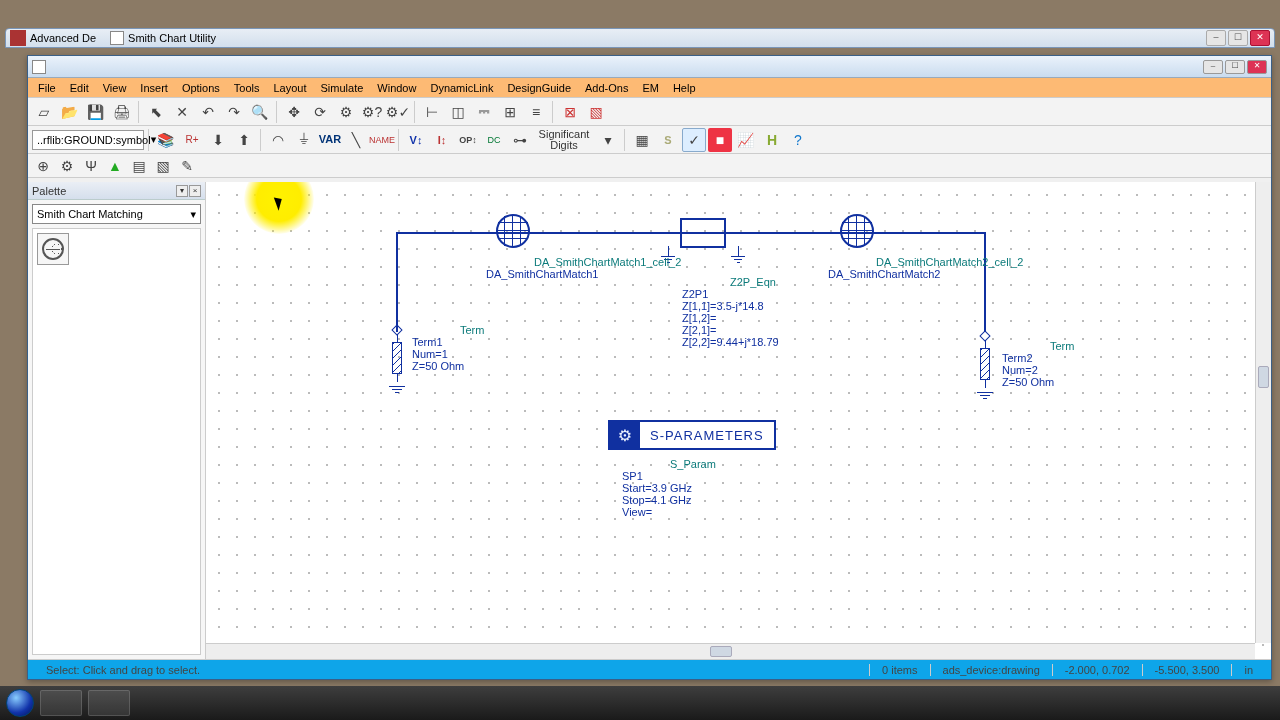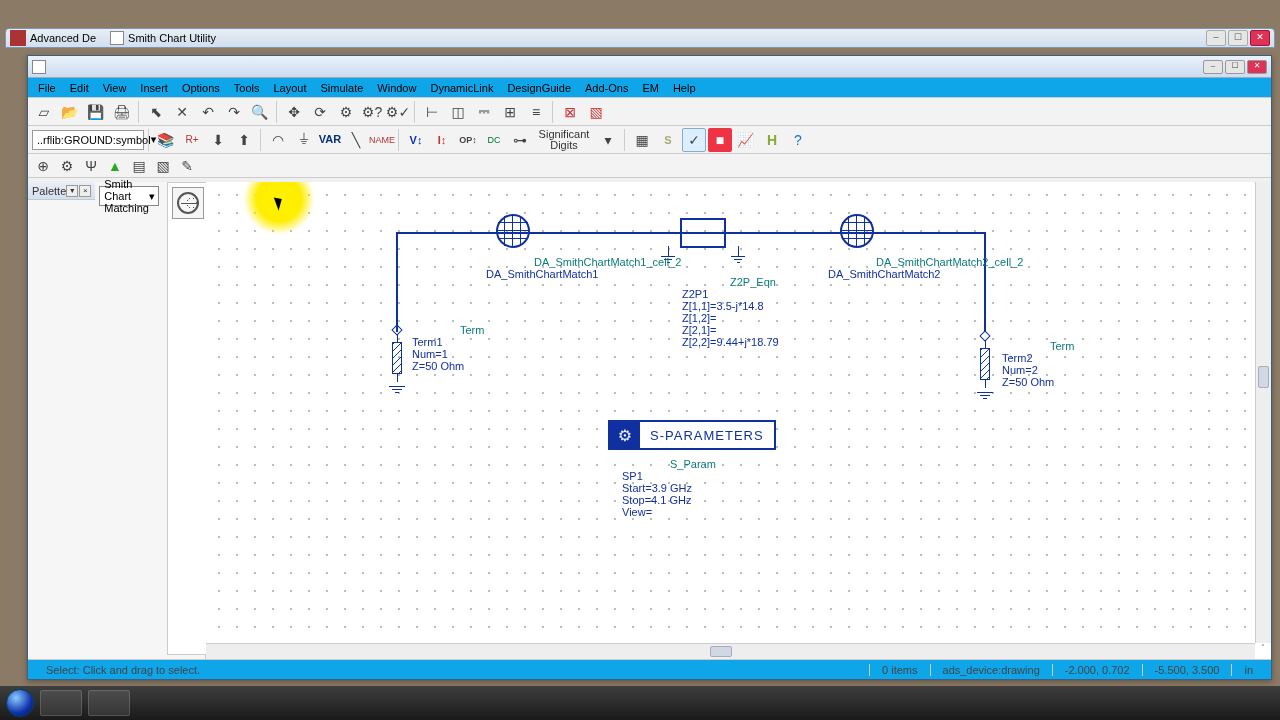--- a/index.html
+++ b/index.html
@@ -27,21 +27,21 @@
 .titlebar {
   height: 22px; background: linear-gradient(#eaf2fb, #cadcef);
   border-bottom: 1px solid #9ab; display:flex; align-items:center;
   padding: 0 4px; color: #234;
 }
 .titlebar .ticon { width:14px; height:14px; background:#fff; border:1px solid #888; margin-right:4px; }
 .titlebar .wbtn { width:20px; height:14px; background:#e6e6e6; border:1px solid #999; border-radius:2px; margin-left:2px; font-size:8px; text-align:center; color:#444; }
 .titlebar .wbtn.close { background:#d35; color:#fff; }
 
 .menubar {
-  height: 20px; background: #0ea5e9; border-bottom: 1px solid #ccc;
+  height: 20px; background: #fdba74; border-bottom: 1px solid #ccc;
   display:flex; align-items:center; padding: 0 4px; gap: 2px;
 }
 .menubar span { padding: 2px 6px; cursor:default; }
 
 .toolbar {
   height: 28px; background: #f3f3f3; border-bottom: 1px solid #ccc;
   display:flex; align-items:center; padding: 0 4px; gap: 2px;
 }
 .tbicon {
   width: 24px; height: 24px; border: 1px solid transparent;
@@ -55,21 +55,21 @@
   width: 112px; height:20px; background:#fff; border:1px solid #999;
   font-size:10px; padding:0 4px; display:flex; align-items:center; justify-content:space-between;
 }
 
 .workspace {
   position:absolute; top: 126px; left:0; right:0; bottom: 20px;
   display:flex;
 }
 .palette {
   width: 178px; background:#f6f6f6; border-right:1px solid #ccc;
-  display:flex; flex-direction:row;
+  display:flex; flex-direction:column;
 }
 .palette-title {
   height:18px; background: linear-gradient(#eaeef5,#d5dfec);
   border-bottom:1px solid #bcc; display:flex; align-items:center;
   padding:0 4px; font-size:11px; color:#333; justify-content:space-between;
 }
 .palette-title .pbtns { display:flex; gap:1px; }
 .palette-title .pb { width:12px; height:12px; border:1px solid #999; background:#eee; font-size:8px; text-align:center; line-height:10px; }
 .palette-combo {
   margin:4px; height:20px; background:#fff; border:1px solid #888;

